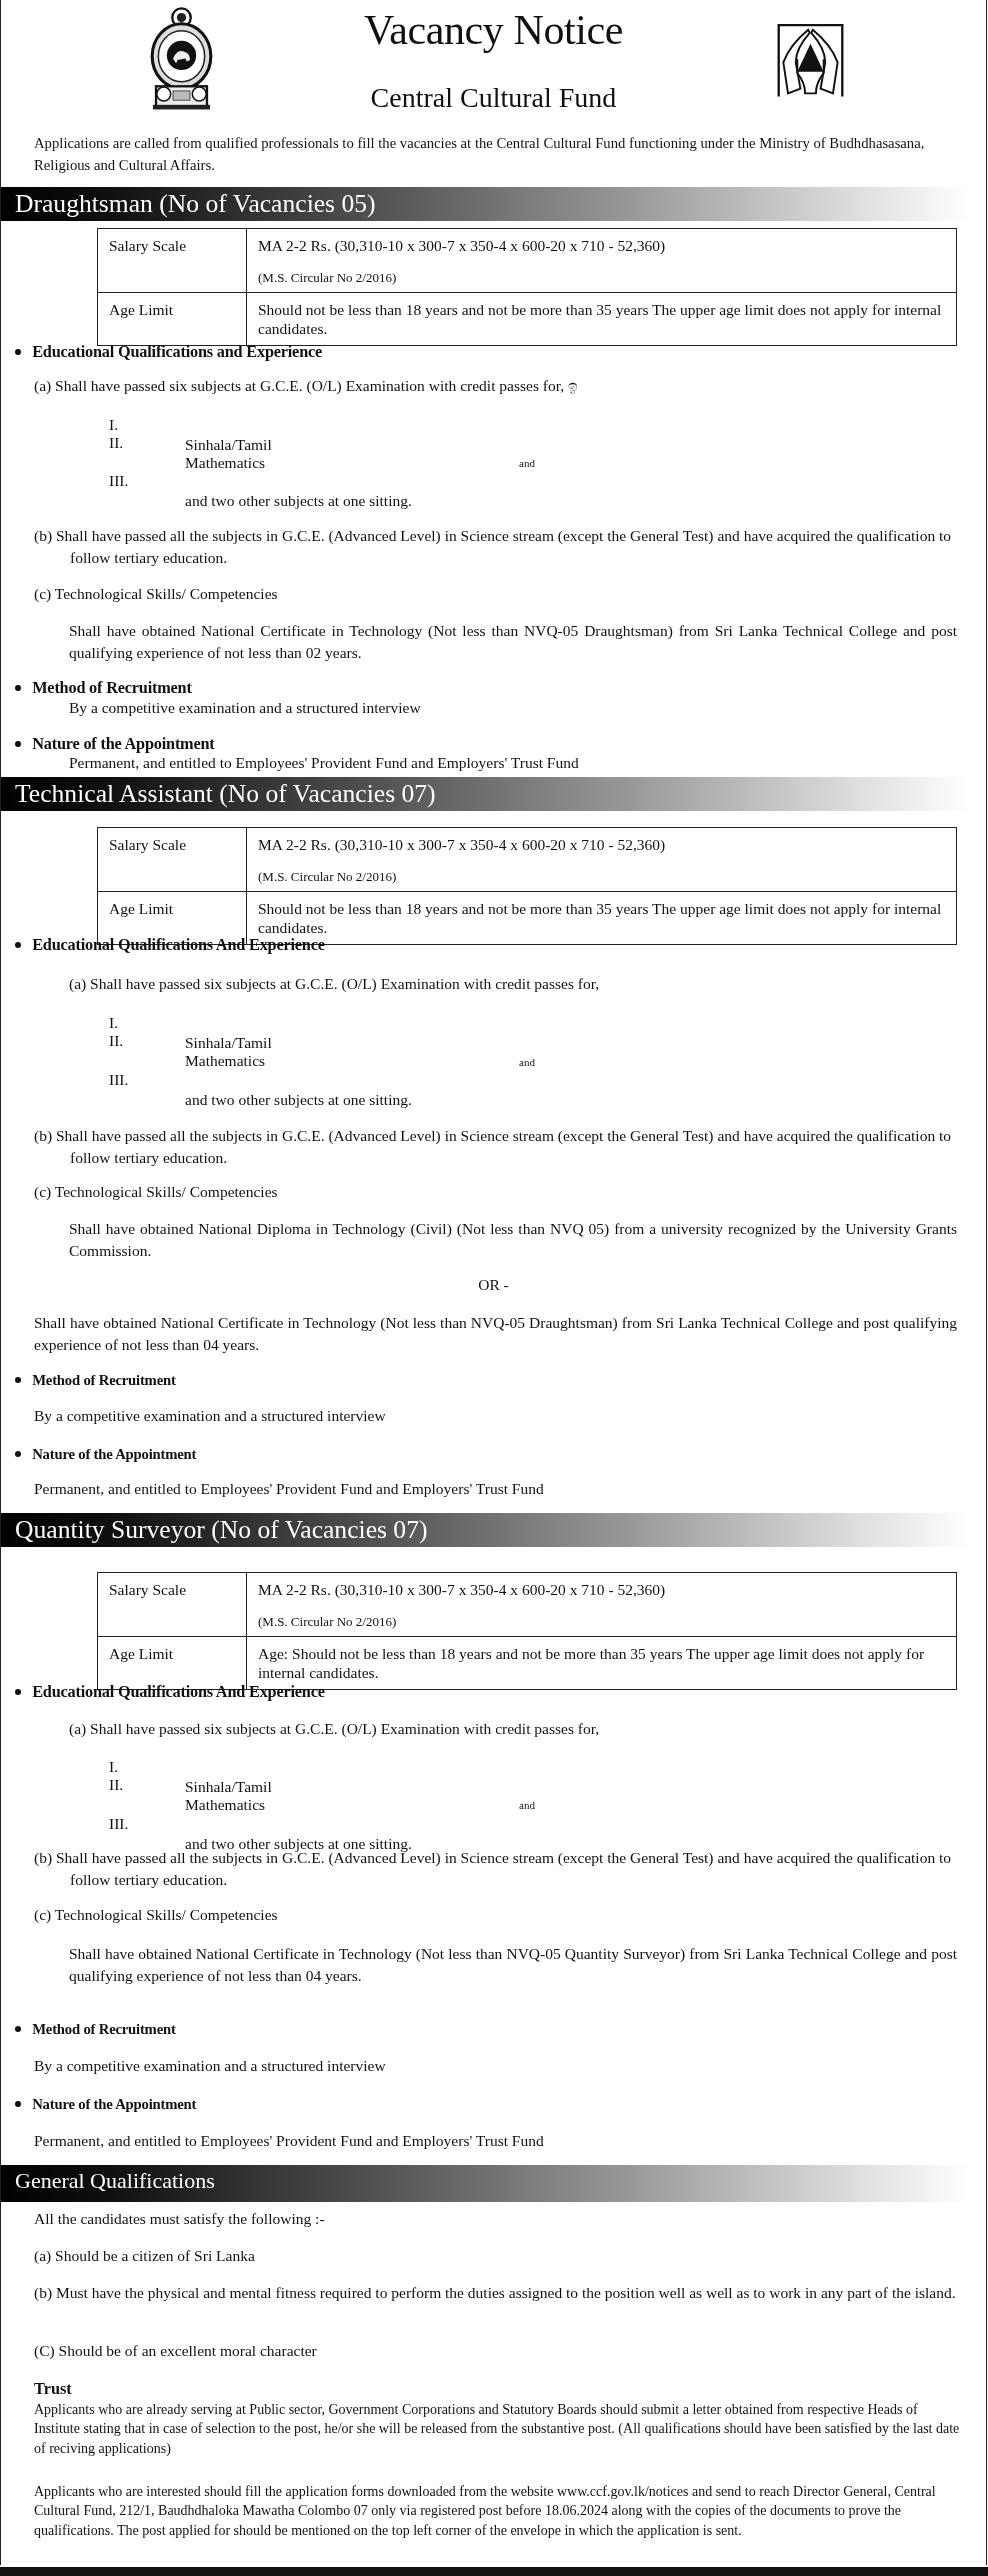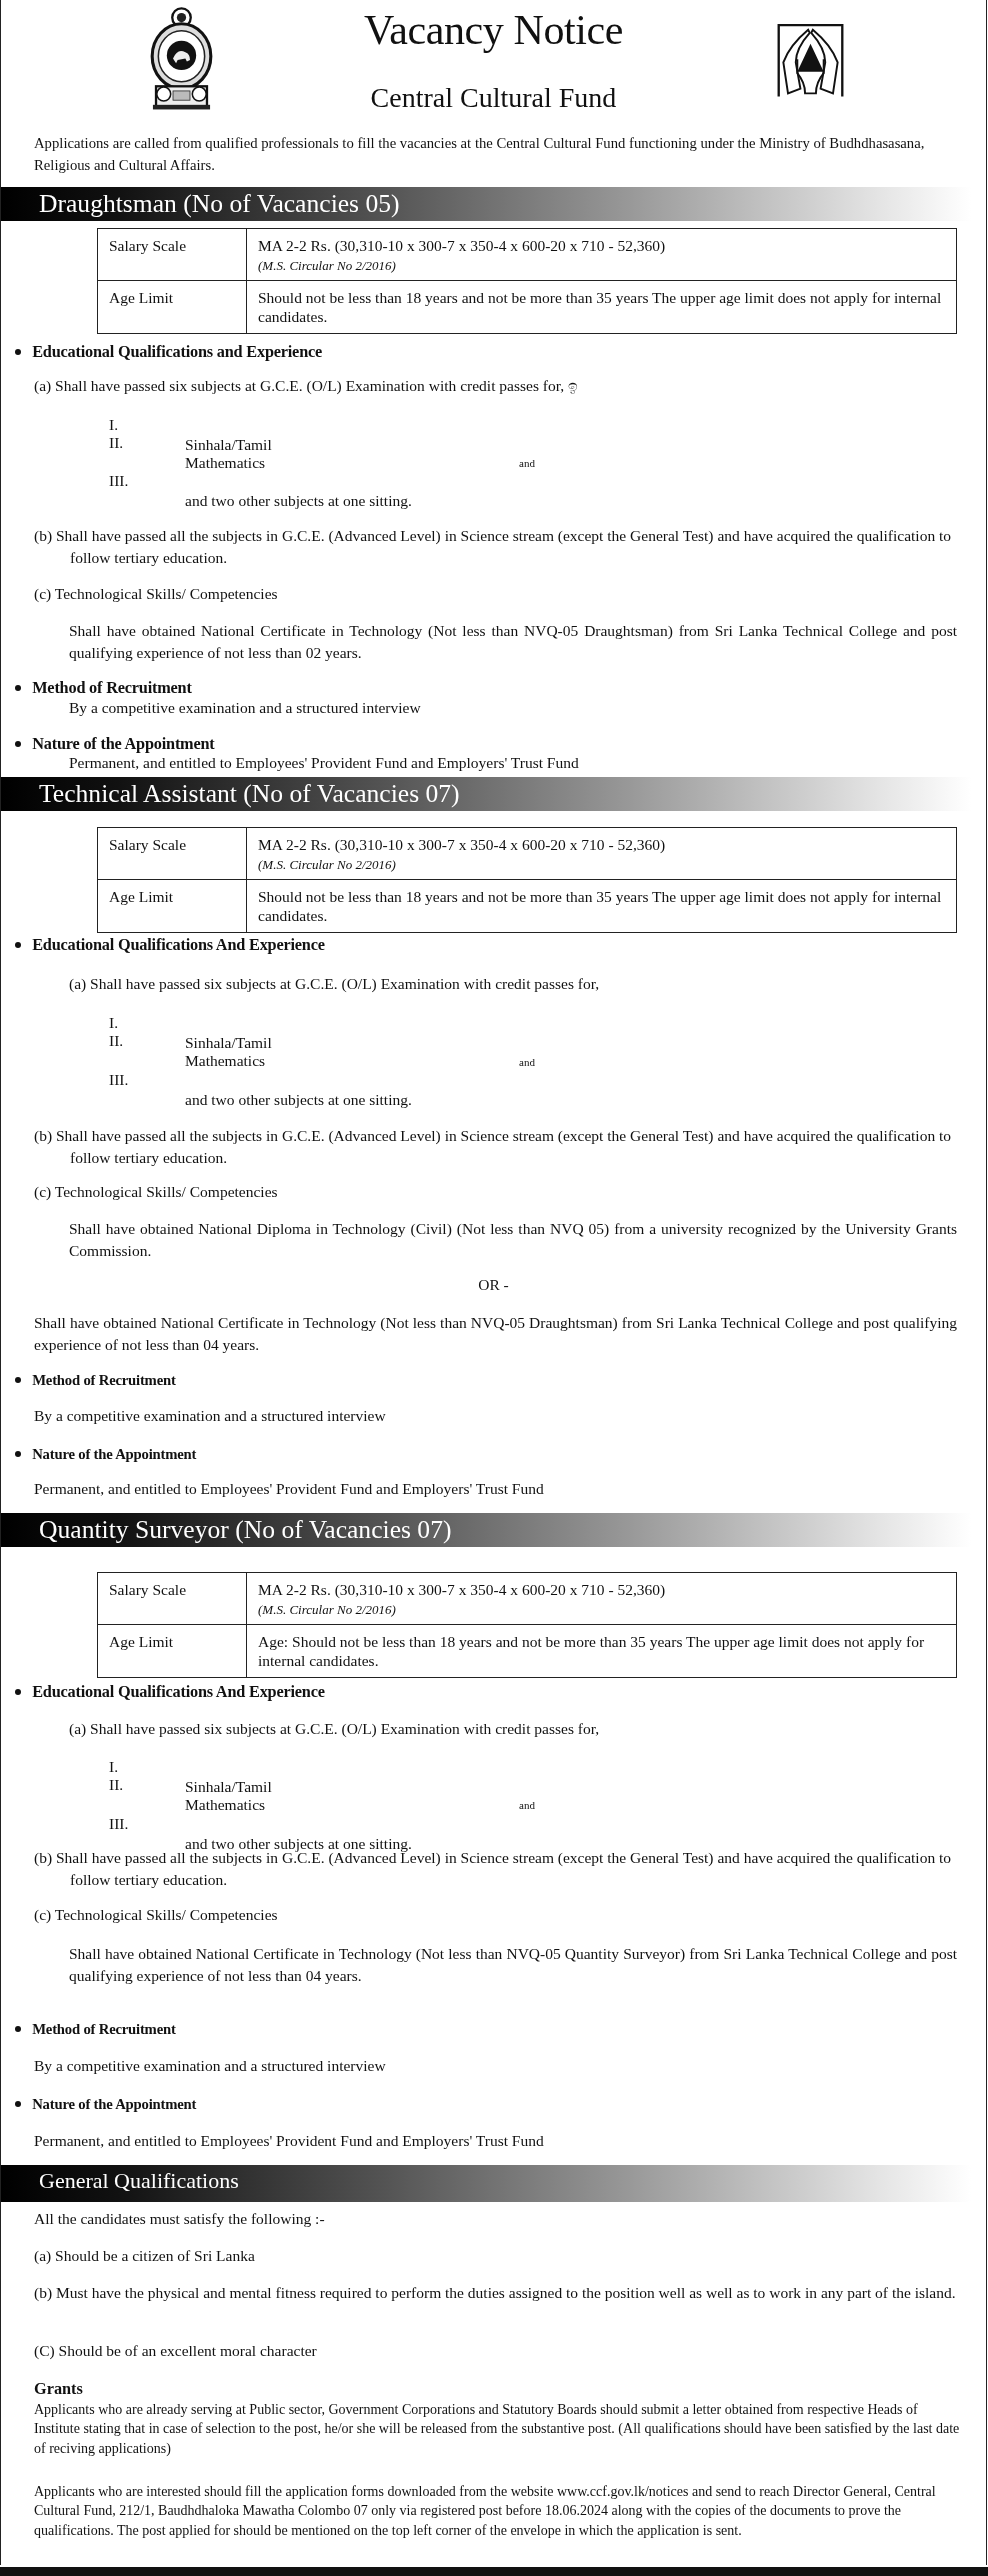--- a/index.html
+++ b/index.html
@@ -41,32 +41,32 @@
   }
   .intro {
     position: absolute; left: 33px; top: 132px; width: 930px;
     font-size: 14.7px; line-height: 22px;
   }
   
   .bar {
     position: absolute; left: 0; width: 970px; height: 34px;
     background: linear-gradient(to right, #000 0%, #111 12%, #555 40%, #999 65%, #ddd 88%, #fff 100%);
     color: #fff; font-size: 25.6px; line-height: 34px;
-    padding-left: 38px; box-sizing: border-box; white-space: nowrap;
+    padding-left: 14px; box-sizing: border-box; white-space: nowrap;
   }
   
   .info-table {
     position: absolute; left: 96px; width: 860px;
     border-collapse: collapse; font-size: 15.5px; line-height: 18.6px; border-radius: 17px;
   }
   .info-table td {
     border: 1.2px solid #222; vertical-align: top; padding: 7.7px 11px 6.2px 11px;
   }
   .info-table td.k { width: 126px; }
-  .info-table .note { font-size: 13px; line-height: 17px; display:block; margin-top: 2px; font-style: italic;}
+  .info-table .note { font-size: 13px; line-height: 17px; display:block; margin-top: 14px;}
   .info-table tr { border-bottom: 1.5px solid #222; }
   
   .t { position: absolute; font-size: 15.5px; line-height: 22px; }
   .bullet-h {
     position: absolute; left: 14px; font-size: 16.3px; line-height: 22px; font-weight: bold;
     letter-spacing: -0.2px;
   }
   .bullet-h .dot { display: inline-block; width: 6.2px; height: 6.2px; border-radius: 50%; background: #111; margin-right: 11px; vertical-align: middle; position: relative; top: -1.5px;}
   .bullet-h.small { font-size: 14.7px; }
   .roman { position: absolute; font-size: 15.5px; line-height: 22px; }
@@ -244,19 +244,19 @@
   <div class="t" style="left:33px; top:2055px;">By a competitive examination and a structured interview</div>
   <div class="bullet-h small" style="top:2093px;"><span class="dot"></span><span>Nature of the Appointment</span></div>
   <div class="t" style="left:33px; top:2130px;">Permanent, and entitled to Employees' Provident Fund and Employers' Trust Fund</div>
 
   <div class="bar" style="top:2165px; height:37px; line-height:31px; font-size:22px;">General Qualifications</div>
   <div class="t" style="left:33px; top:2208px;">All the candidates must satisfy the following :-</div>
   <div class="t" style="left:33px; top:2245px;">(a)  Should be a citizen of Sri Lanka</div>
   <div class="t hang" style="left:33px; top:2282px; width:923px;">(b)  Must have the physical and mental fitness required to perform the duties assigned to the position well as well as to work in any part of the island.</div>
   <div class="t" style="left:33px; top:2340px;">(C) Should be of an excellent moral character</div>
 
-  <div class="t" style="left:33px; top:2378px; font-size:16.3px; font-weight:bold;">Grants</div>
+  <div class="t" style="left:33px; top:2378px; font-size:16.3px; font-weight:bold;">Trust</div>
   <div class="t" style="left:33px; top:2400px; width:927px; font-size:14px; line-height:19.4px;">Applicants who are already serving at Public sector, Government Corporations and Statutory Boards should submit a letter obtained from respective Heads of Institute stating that in case of selection to the post, he/or she will be released from the substantive post. (All qualifications should have been satisfied by the last date of reciving applications)</div>
   <div class="t" style="left:33px; top:2482px; width:927px; font-size:14px; line-height:19.4px;">Applicants who are interested should fill the application forms downloaded from the website www.ccf.gov.lk/notices and send to reach Director General, Central Cultural Fund, 212/1, Baudhdhaloka Mawatha Colombo 07 only via registered post before 18.06.2024 along with the copies of the documents to prove the qualifications. The post applied for should be mentioned on the top left corner of the envelope in which the application is sent.</div>
 
 </div>
 <div class="bottom-bar"></div>
 
 
 </body></html>

